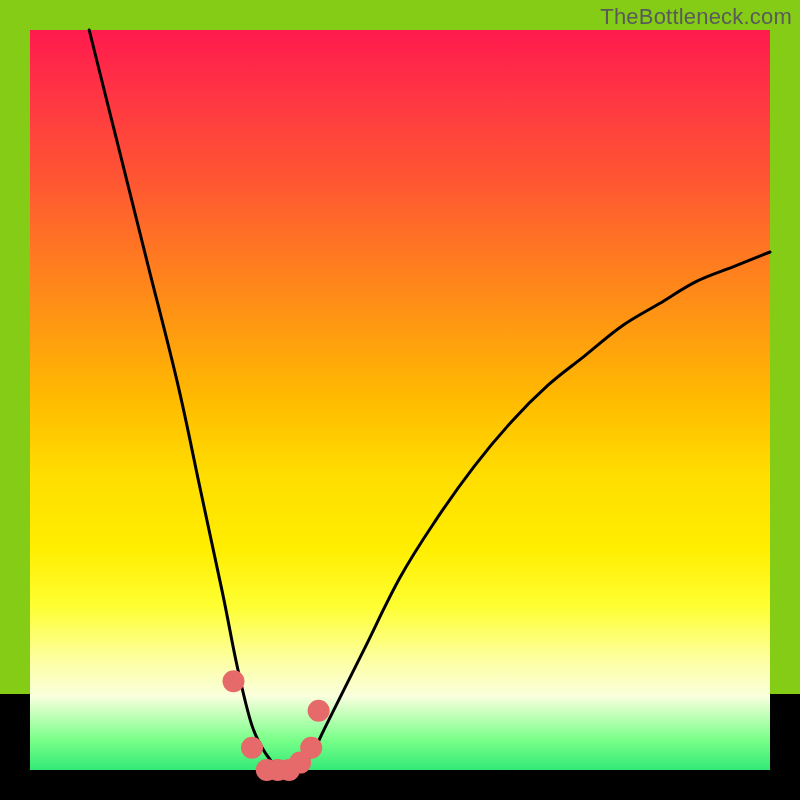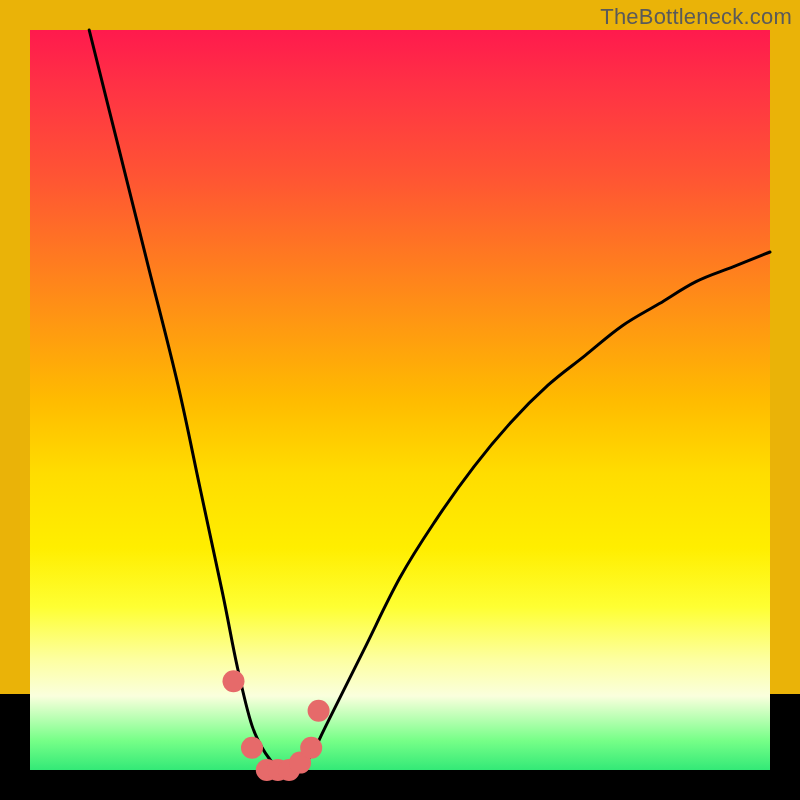--- a/index.html
+++ b/index.html
@@ -9,21 +9,21 @@
     height: 800px;
     background: #000000;
     overflow: hidden;
   }
   .frame {
     position: absolute;
     top: 0;
     left: 0;
     width: 800px;
     height: 694px;
-    background: #eab308;
+    background: #84cc16;
   }
   .plot-area {
     position: absolute;
     top: 30px;
     left: 30px;
     width: 740px;
     height: 740px;
     background: linear-gradient(to bottom,
       #ff1a4d 0%,
       #ff3344 8%,

